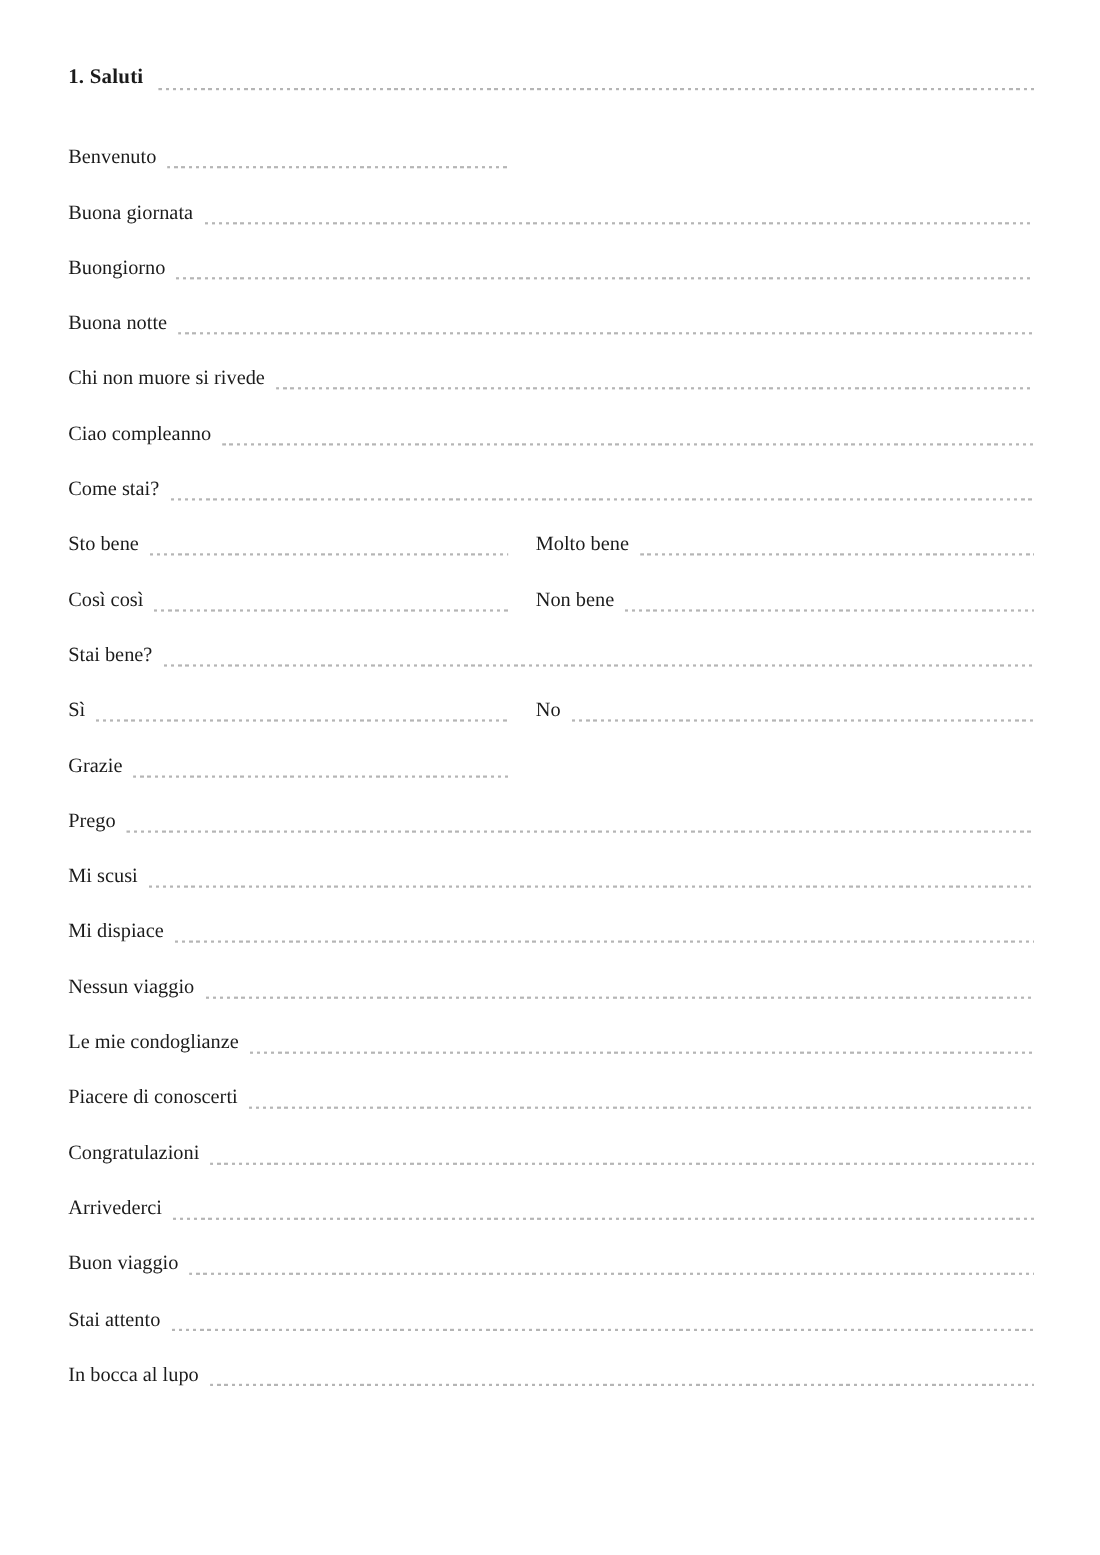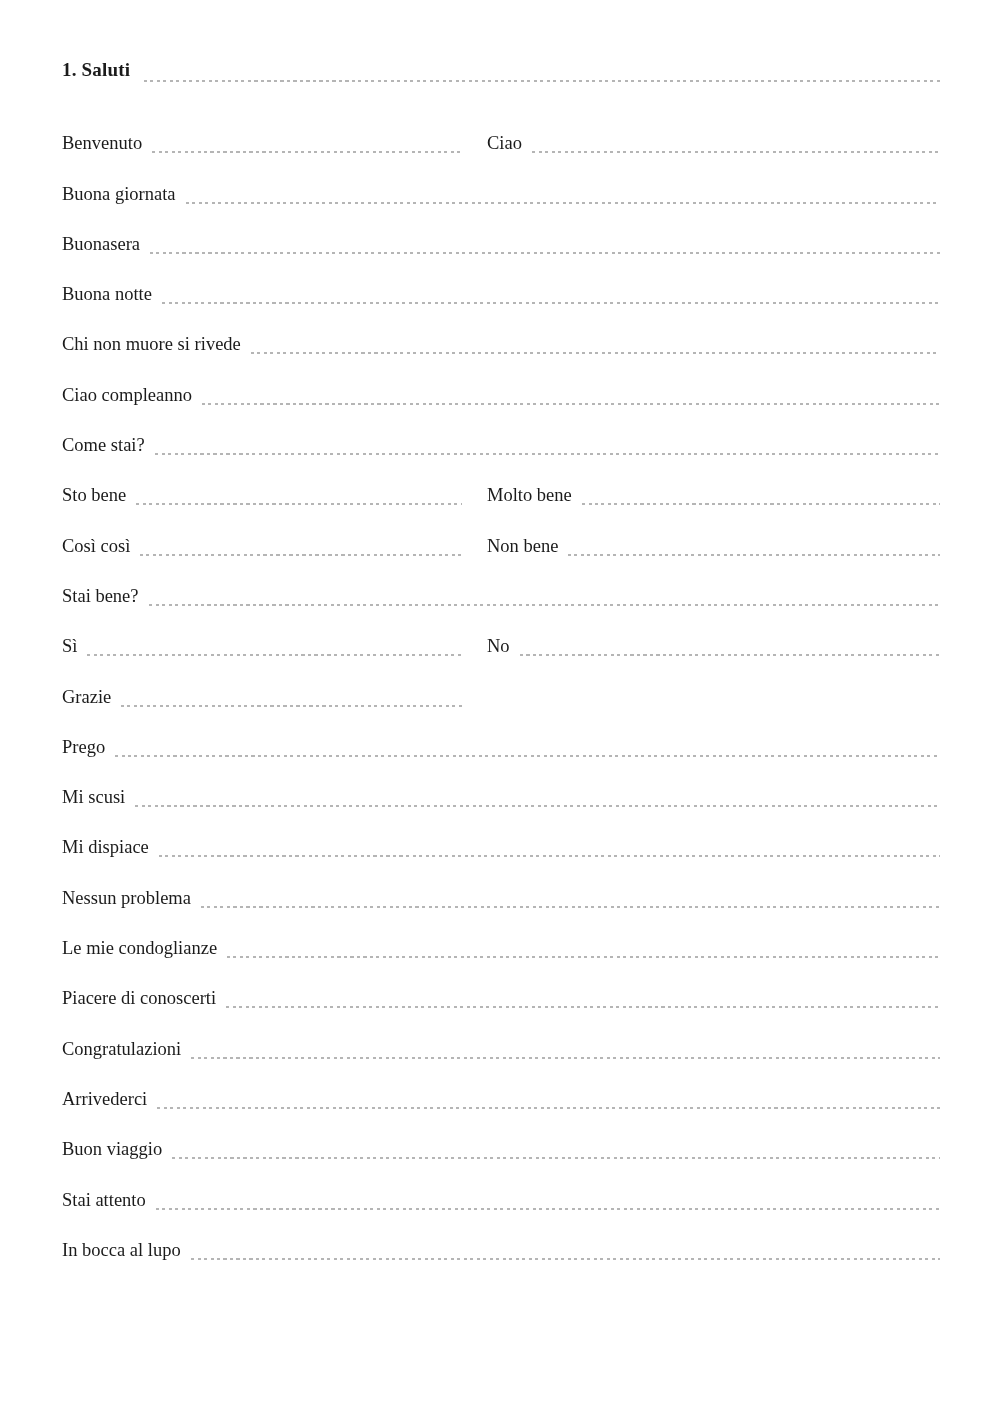--- a/index.html
+++ b/index.html
@@ -78,34 +78,30 @@
   <header class="title-row">
     <h1 class="title">1. Saluti</h1>
     <div class="dots"></div>
   </header>
   <section class="rows" id="rows">
       <div class="row two-col">
         <div class="cell">
           <span class="term">Benvenuto</span>
           <div class="dots"></div>
         </div>
-        <div class="cell">
-          <span class="term">Ciao</span>
-          <div class="dots"></div>
-        </div>
       </div>
       <div class="row">
         <div class="cell">
           <span class="term">Buona giornata</span>
           <div class="dots"></div>
         </div>
       </div>
       <div class="row">
         <div class="cell">
-          <span class="term">Buonasera</span>
+          <span class="term">Buongiorno</span>
           <div class="dots"></div>
         </div>
       </div>
       <div class="row">
         <div class="cell">
           <span class="term">Buona notte</span>
           <div class="dots"></div>
         </div>
       </div>
       <div class="row">
@@ -181,21 +177,21 @@
         </div>
       </div>
       <div class="row">
         <div class="cell">
           <span class="term">Mi dispiace</span>
           <div class="dots"></div>
         </div>
       </div>
       <div class="row">
         <div class="cell">
-          <span class="term">Nessun problema</span>
+          <span class="term">Nessun viaggio</span>
           <div class="dots"></div>
         </div>
       </div>
       <div class="row">
         <div class="cell">
           <span class="term">Le mie condoglianze</span>
           <div class="dots"></div>
         </div>
       </div>
       <div class="row">

